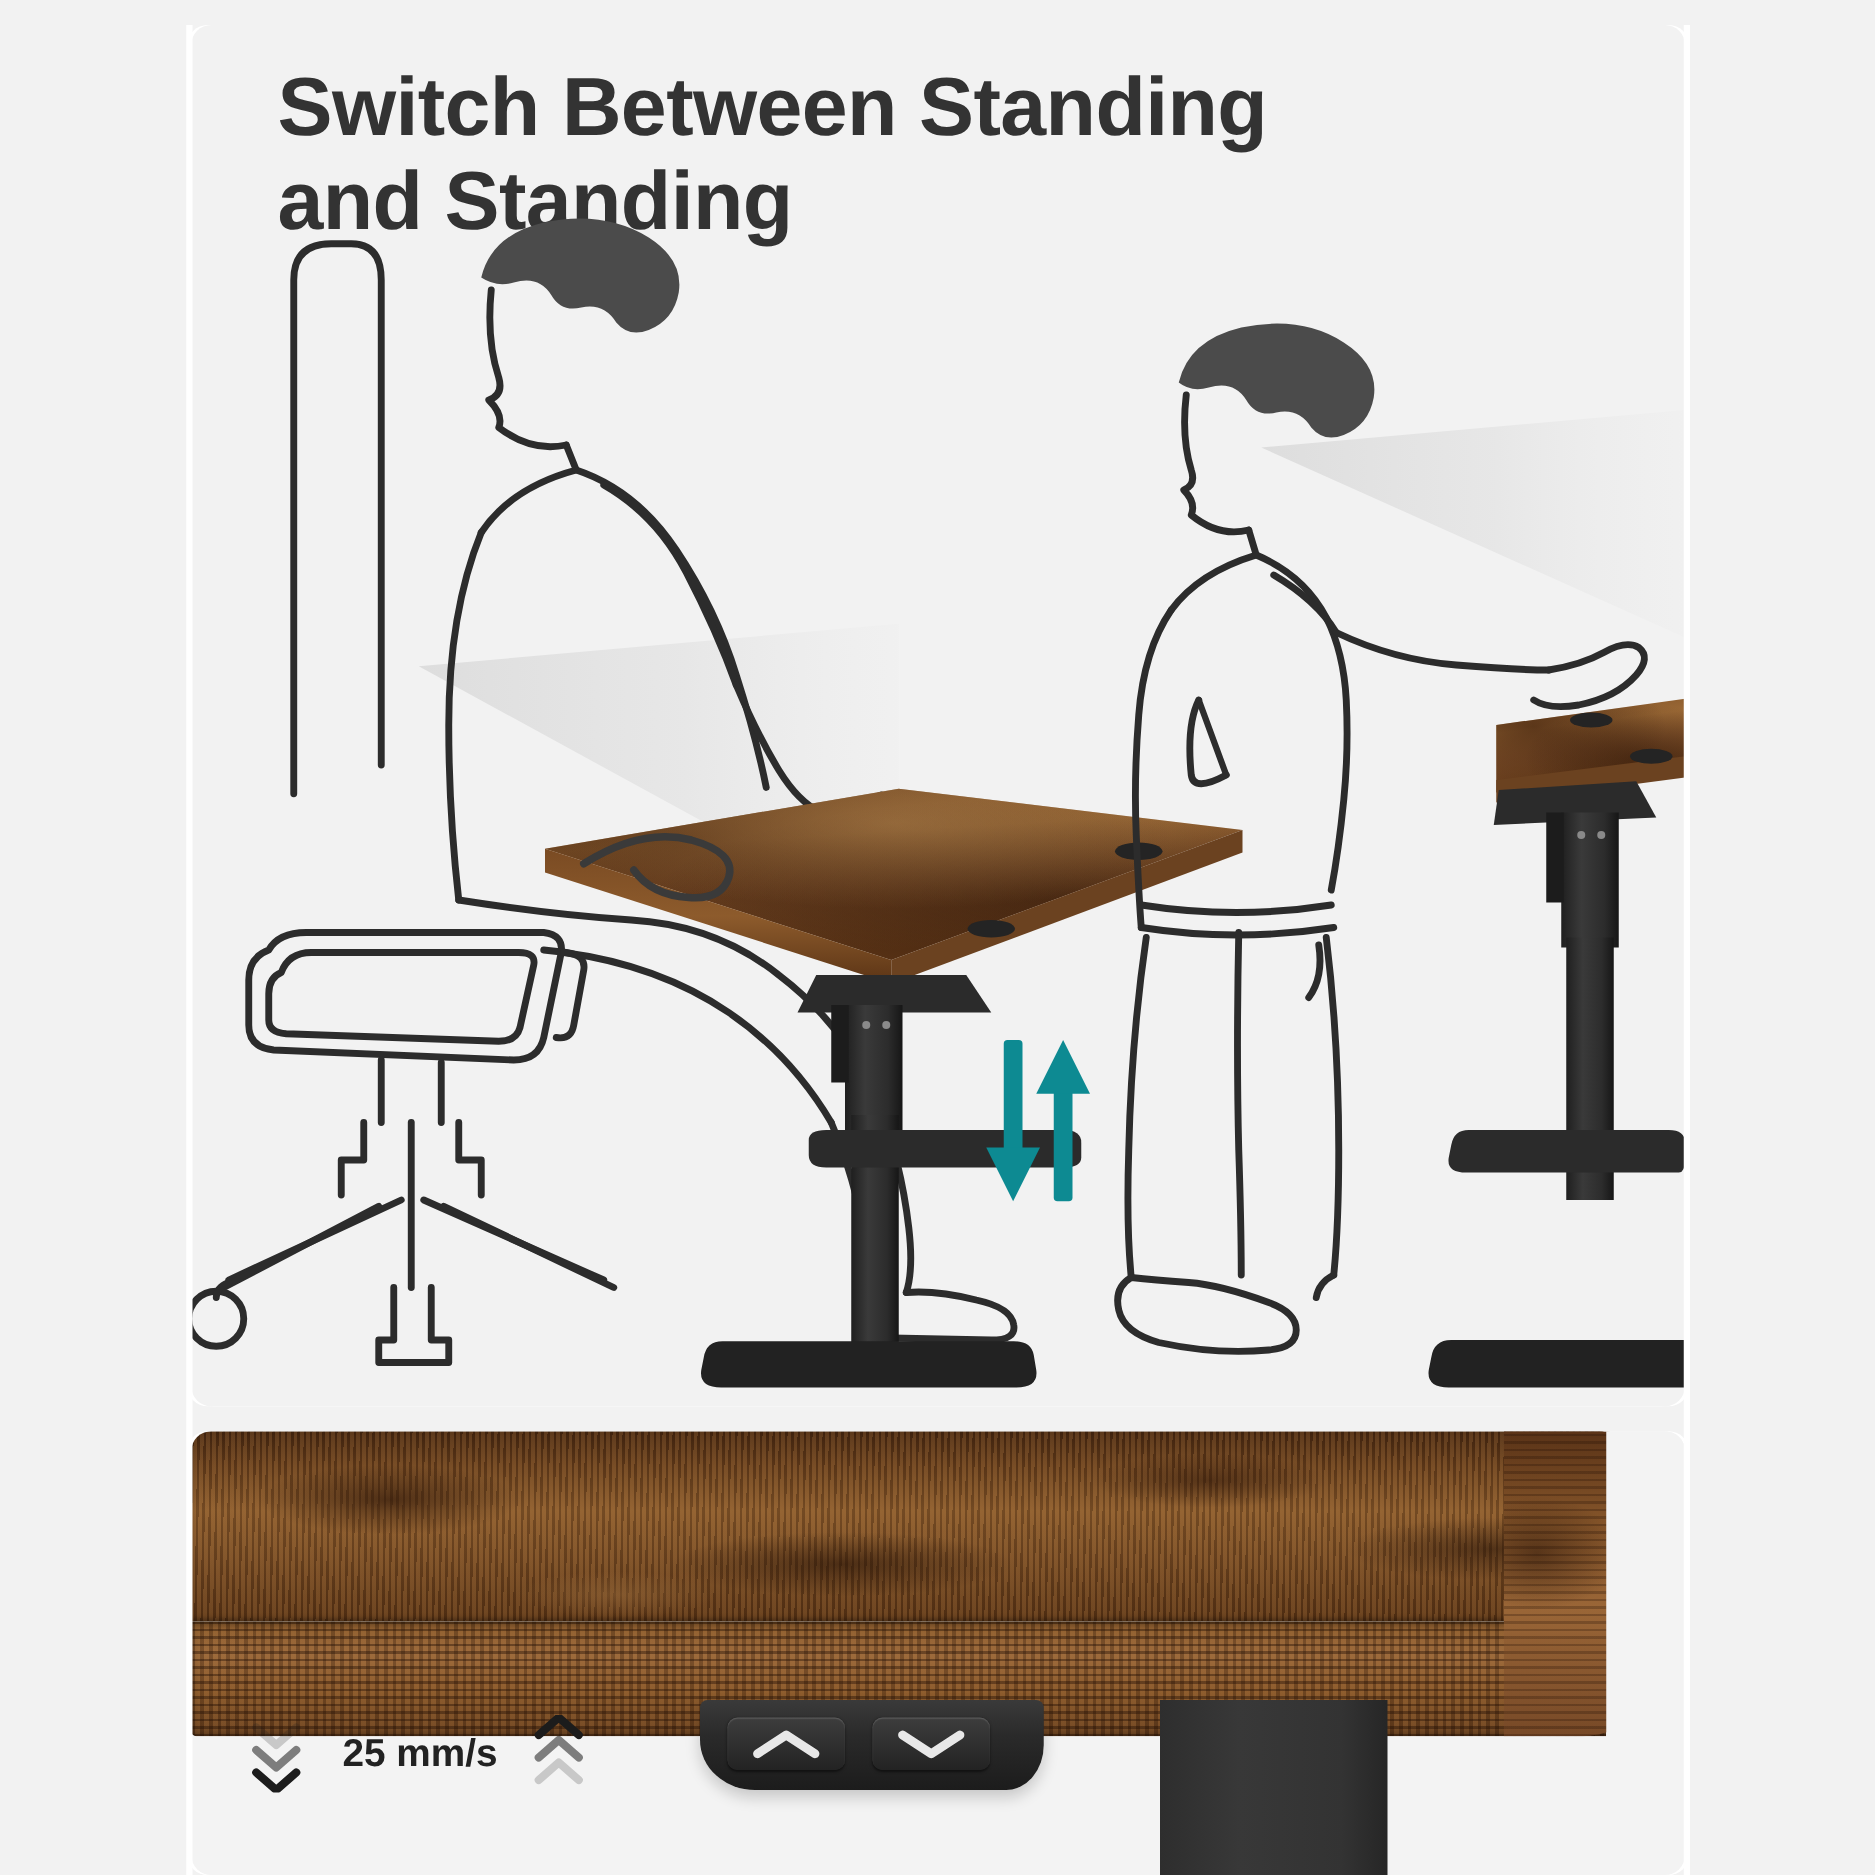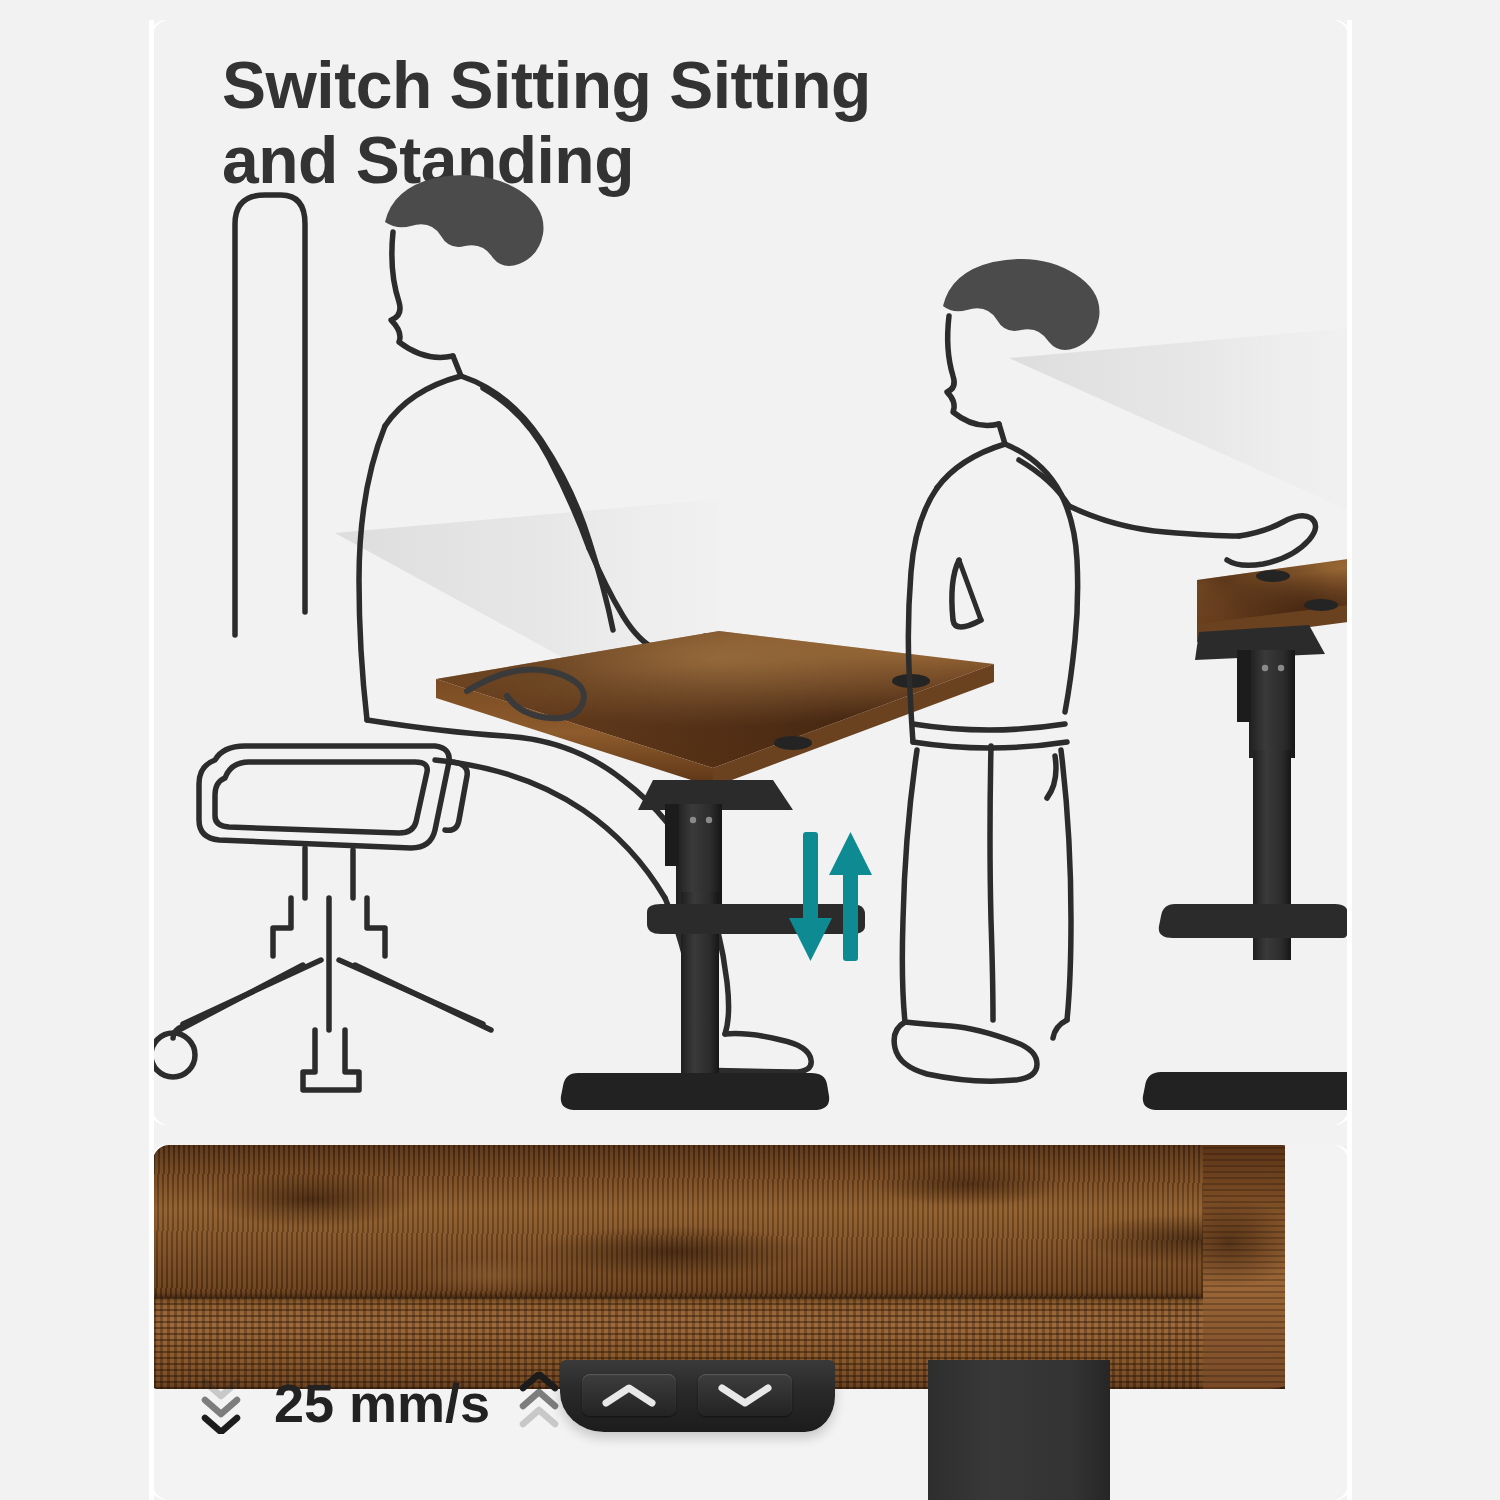--- a/index.html
+++ b/index.html
@@ -97,33 +97,33 @@
 
   
   .leg-lower{
     position:absolute;left:775px;top:215px;width:182px;height:145px;
     background:linear-gradient(90deg,#2e2e2e 0%,#383838 35%,#333333 80%,#262626 100%);
   }
 
   
   .speedrow{position:absolute;left:198px;top:1368px;height:70px;display:flex;align-items:center;}
   .speed-text{
-    font-size:54px;font-weight:700;color:#222222;letter-spacing:0px;
+    font-size:31px;font-weight:700;color:#222222;letter-spacing:0px;
     margin:0 26px 0 30px;
   }
   .chev-stack{display:flex;flex-direction:column;align-items:center;}
 </style>
 </head>
 <body>
 
 <div class="stage">
 
   <div class="panel panel-top"></div>
 
-  <div class="headline">Switch Sitting Sitting
+  <div class="headline">Switch Between Standing
 and Standing</div>
 
   <svg class="scene" viewBox="0 0 1195 1105">
     <defs>
       <linearGradient id="gazeG" x1="0" y1="0" x2="1" y2="0">
         <stop offset="0" stop-color="#dcdcdc" stop-opacity="0.95"></stop>
         <stop offset="0.55" stop-color="#e2e2e2" stop-opacity="0.7"></stop>
         <stop offset="1" stop-color="#ebebeb" stop-opacity="0.25"></stop>
       </linearGradient>
 

